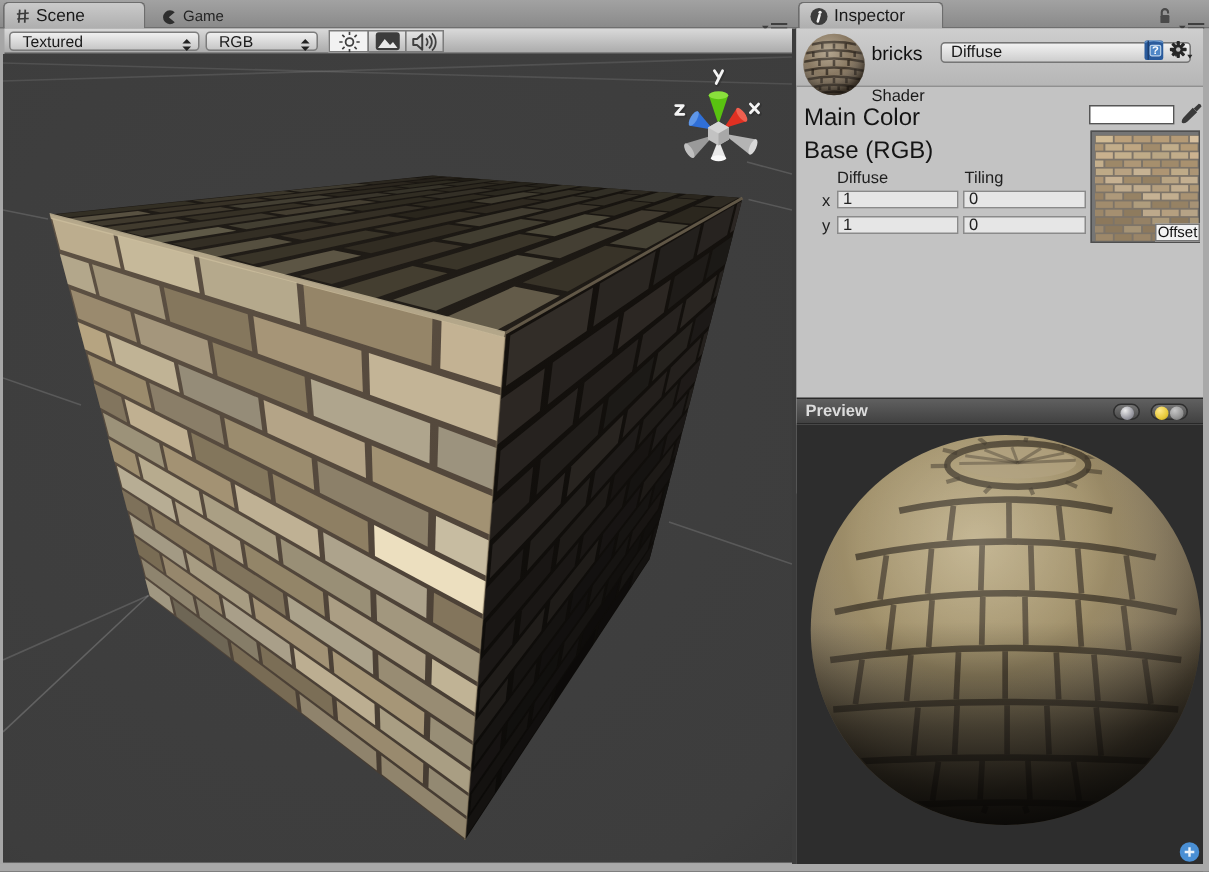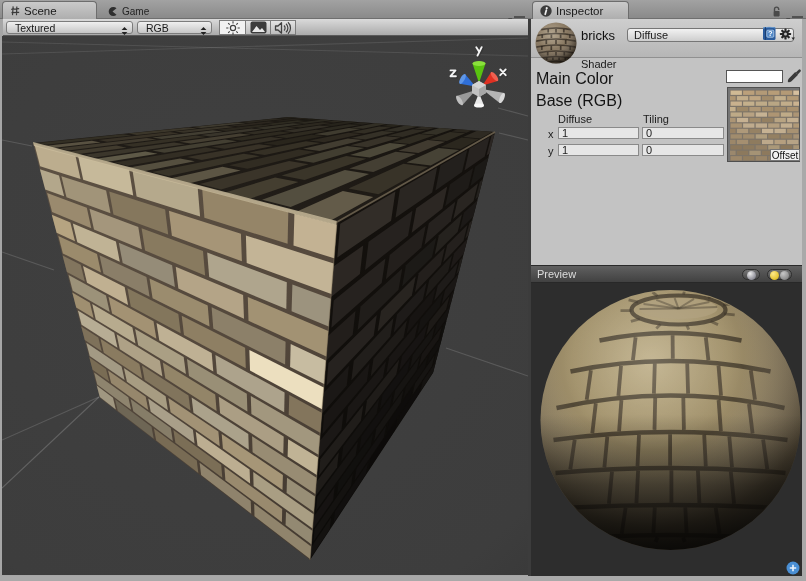--- a/index.html
+++ b/index.html
@@ -569,21 +569,21 @@
   <div class="lbl2" style="left:112px;top:94px;">Tiling</div>
   <div class="lbl2" style="left:17px;top:109px;">x</div>
   <div class="fld" style="left:27px;top:108px;width:81px;">1</div>
   <div class="fld" style="left:111px;top:108px;width:82px;">0</div>
   <div class="lbl2" style="left:17px;top:126px;">y</div>
   <div class="fld" style="left:27px;top:125px;width:81px;">1</div>
   <div class="fld" style="left:111px;top:125px;width:82px;">0</div>
 </div>
 
 <div class="abs pvh">
-    <span style="position:absolute;left:6px;top:2px;font-size:11px;font-weight:normal;color:#dcdcdc;">Preview</span>
+    <span style="position:absolute;left:6px;top:2px;font-size:11px;font-weight:bold;color:#dcdcdc;">Preview</span>
   <div style="position:absolute;right:42px;top:3px;width:18px;height:11px;border-radius:6px;background:linear-gradient(#747474,#4a4a4a);border:1px solid #2e2e2e;">
       <div style="position:absolute;left:3.5px;top:0.5px;width:9px;height:9px;border-radius:50%;background:radial-gradient(circle at 35% 30%,#ececec,#9a9aa2 60%,#6a6a72);"></div>
     </div>
   <div style="position:absolute;right:10px;top:3px;width:25px;height:11px;border-radius:6px;background:linear-gradient(#747474,#4a4a4a);border:1px solid #2e2e2e;">
       <div style="position:absolute;left:2px;top:0.5px;width:9px;height:9px;border-radius:50%;background:radial-gradient(circle at 35% 30%,#ffe98a,#e8c93a 60%,#b89a20);"></div>
       <div style="position:absolute;right:2px;top:0.5px;width:9px;height:9px;border-radius:50%;background:radial-gradient(circle at 35% 30%,#d8d8d8,#a0a0a0 60%,#787878);opacity:0.85;"></div>
     </div>
 </div>
 <div class="abs pv">
     <svg width="271" height="293" viewBox="0 0 271 293" style="position:absolute;left:0;top:0">

